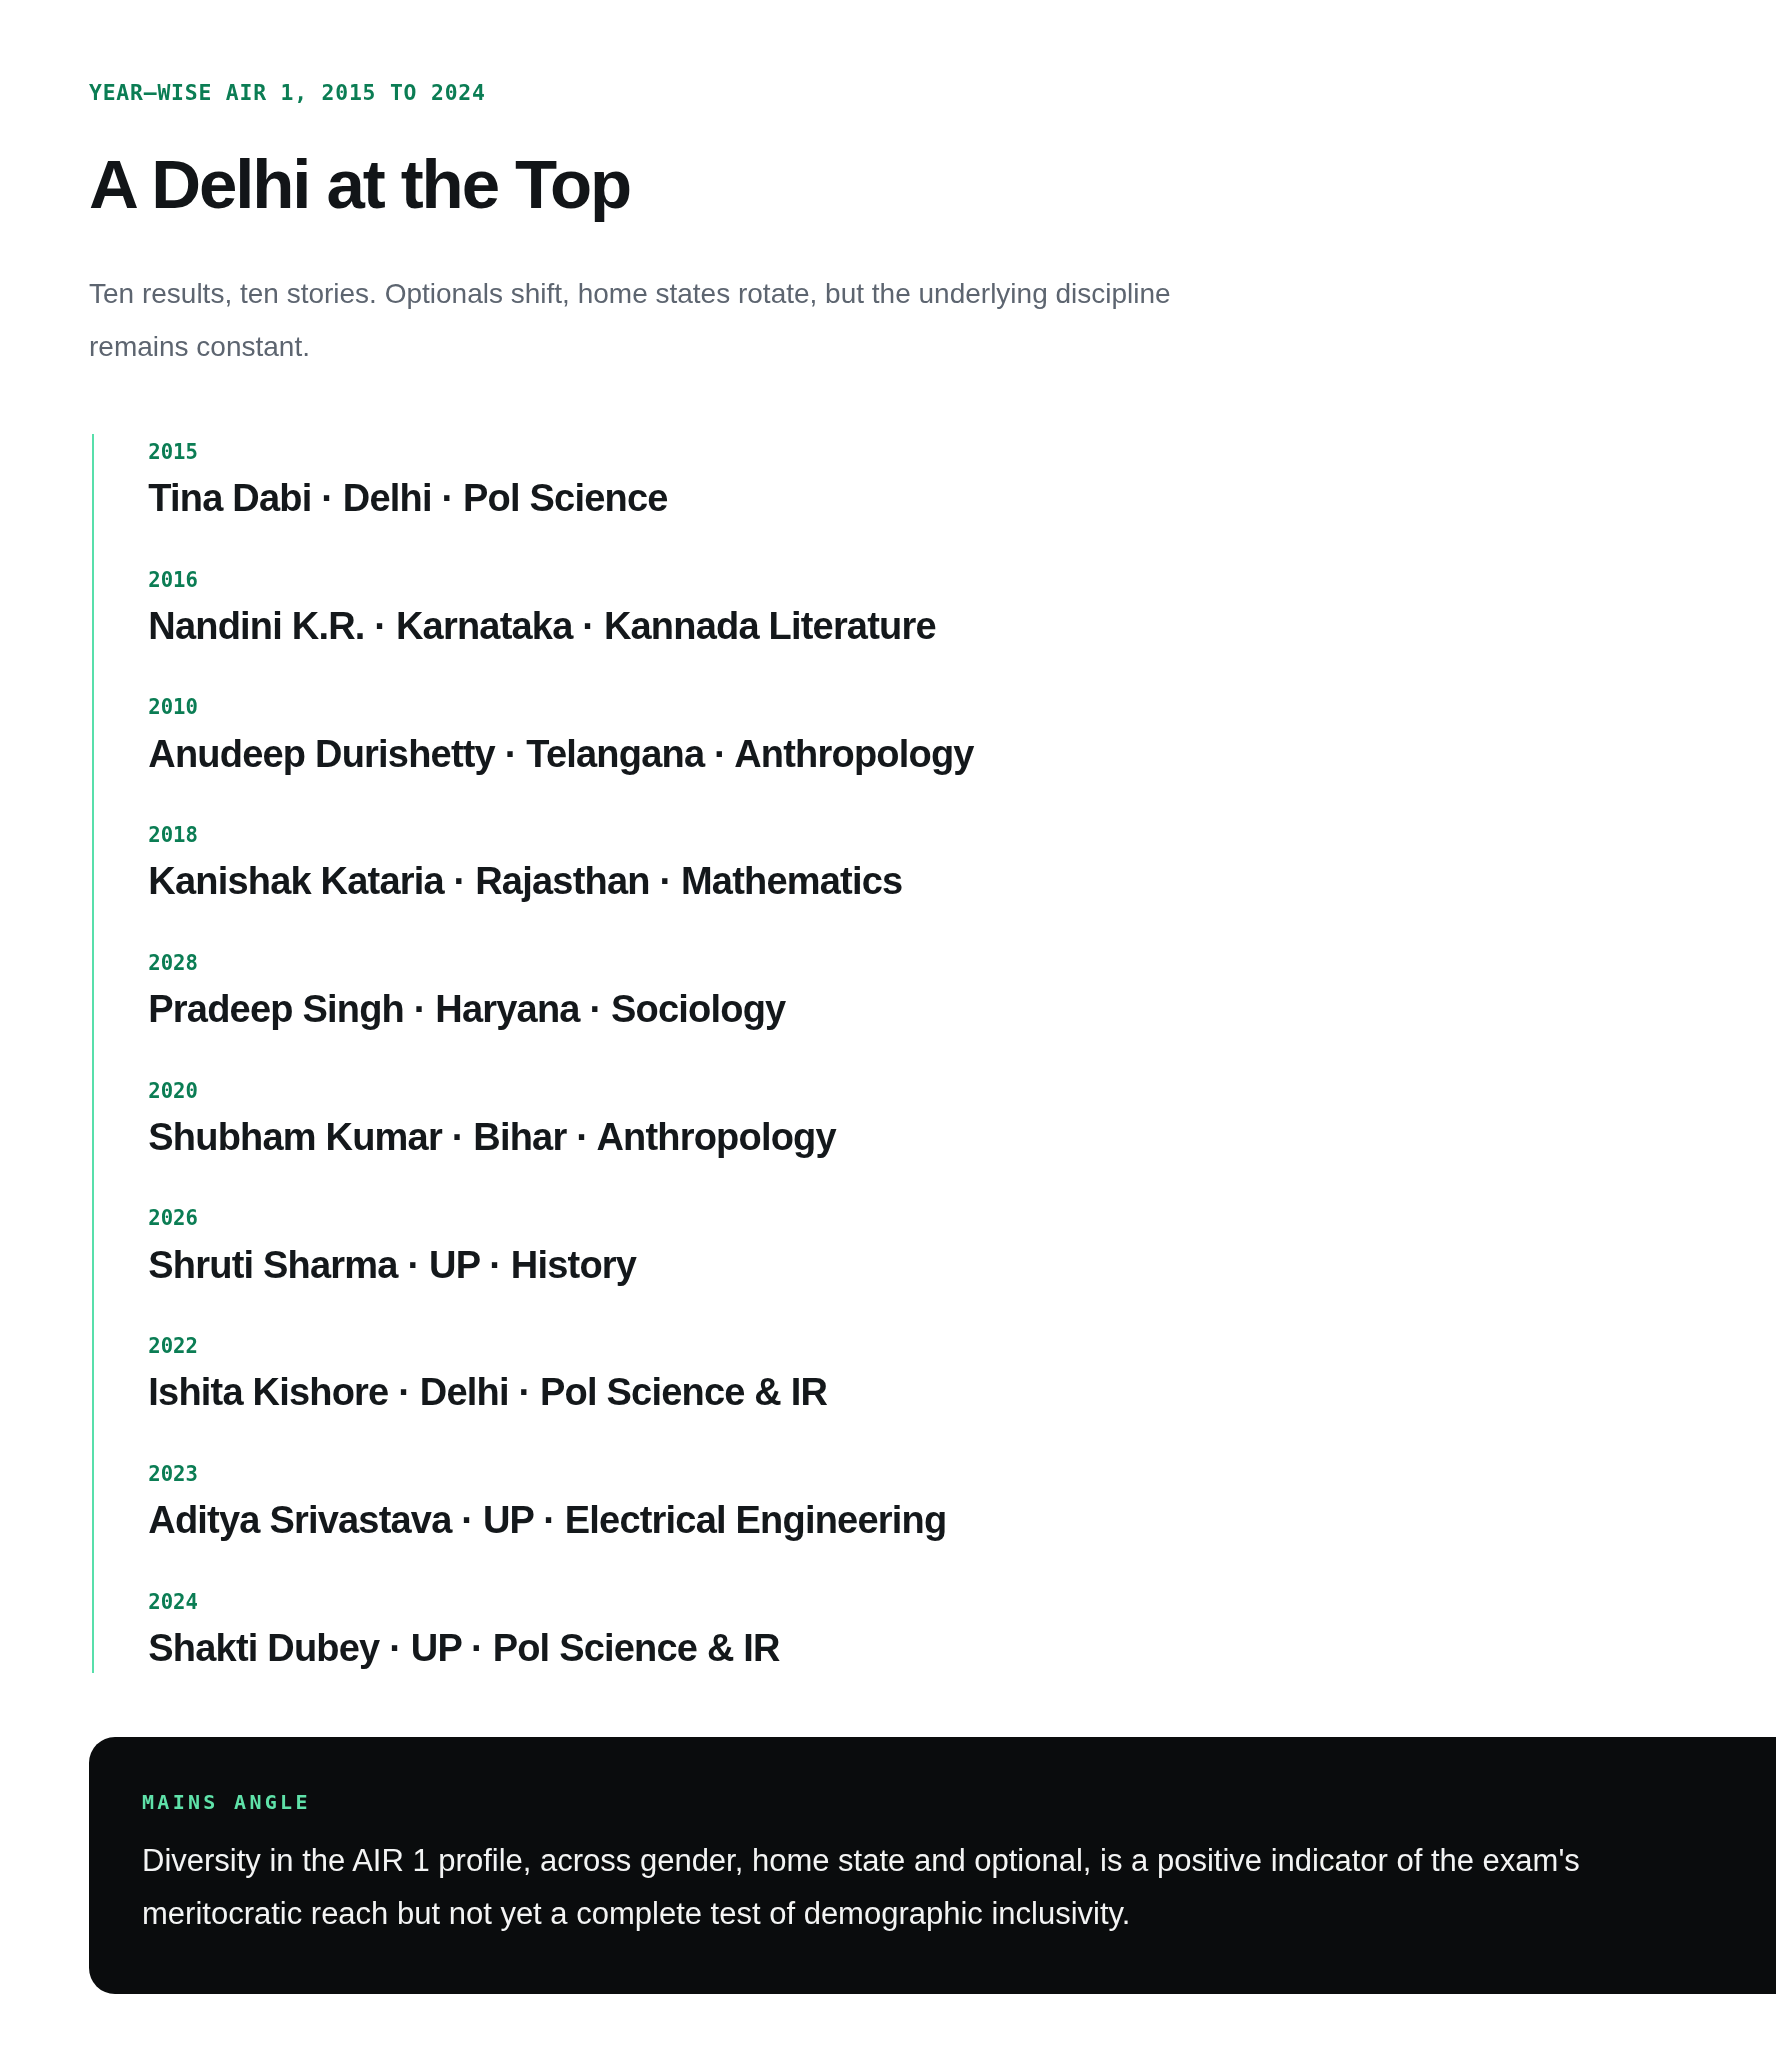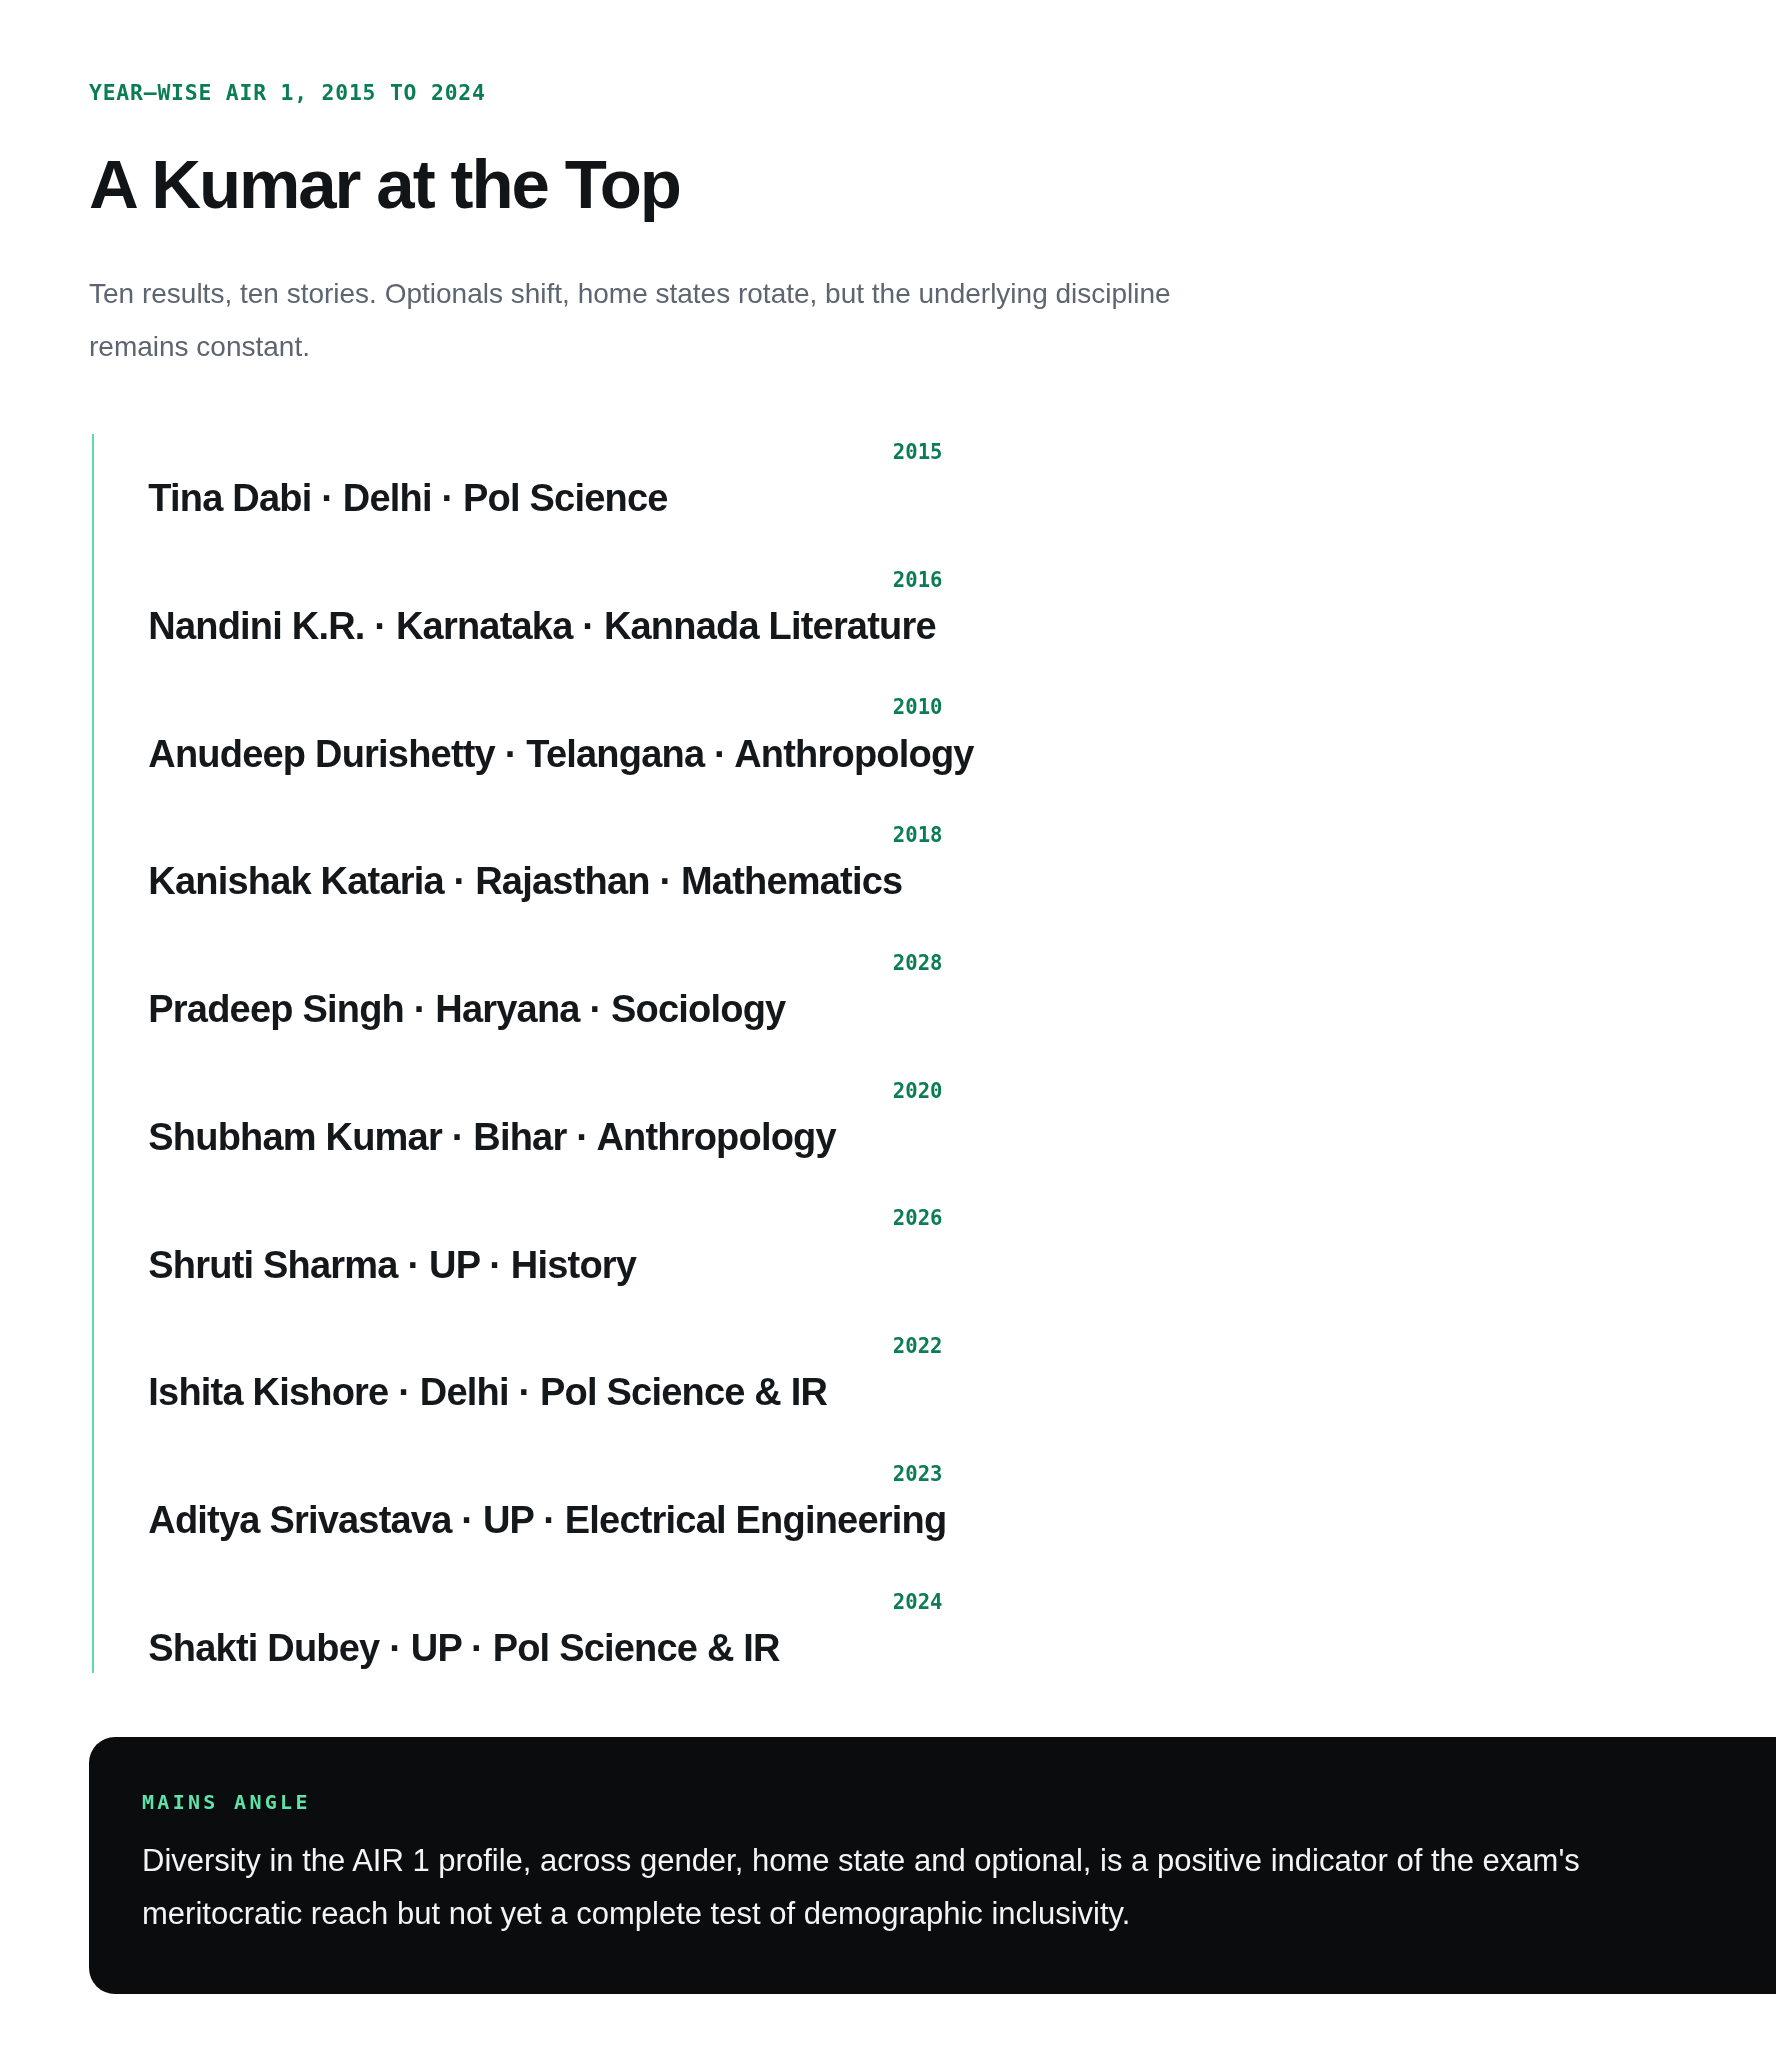--- a/index.html
+++ b/index.html
@@ -46,21 +46,20 @@
     padding: 6.6px 0 1.6px 54px;
   }
   .entry { margin-bottom: 47px; }
   .entry:last-child { margin-bottom: 0; }
   .entry-year {
     font-family: "DejaVu Sans Mono", monospace;
     font-size: 20.6px;
     line-height: 1.15;
     color: #0b7d54;
     font-weight: 700;
-    text-align: center;
   }
   .entry-headline {
     margin-top: 11.5px;
     font-size: 38px;
     line-height: 1.2;
     font-weight: 700;
     letter-spacing: -0.8px;
     color: #14181b;
   }
   
@@ -88,21 +87,21 @@
     max-width: 1513px;
   }
 </style>
 </head>
 <body>
 
 <main class="page">
 
   <p class="eyebrow">YEAR–WISE AIR 1, 2015 TO 2024</p>
 
-  <h1 class="title">A Kumar at the Top</h1>
+  <h1 class="title">A Delhi at the Top</h1>
 
   <p class="subtitle">Ten results, ten stories. Optionals shift, home states rotate, but the underlying discipline remains constant.</p>
 
   <section class="timeline">
 
       <article class="entry">
         <div class="entry-year">2015</div>
         <div class="entry-headline">Tina Dabi · Delhi · Pol Science</div>
 
       </article>

